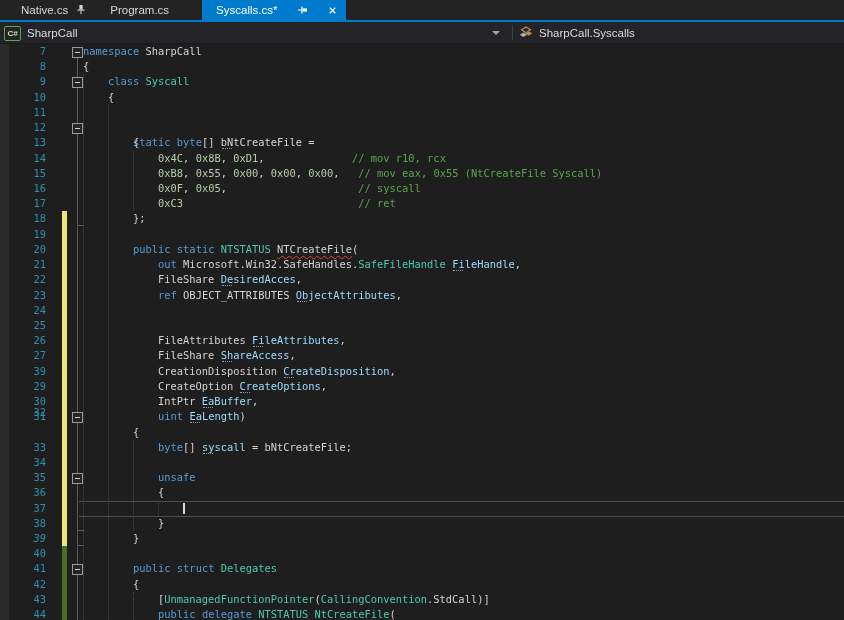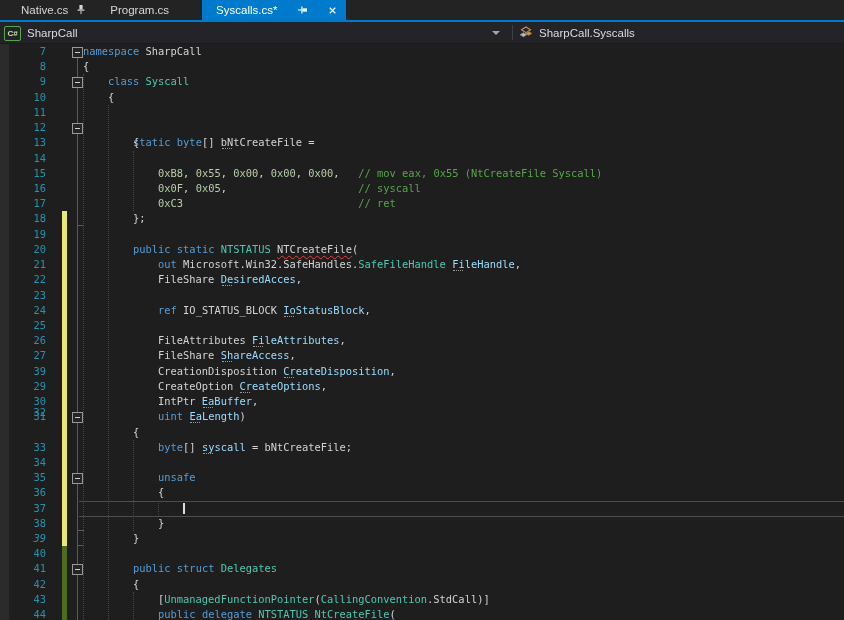--- a/index.html
+++ b/index.html
@@ -134,39 +134,40 @@
       <div class="ln-num" style="top: 45.66px;">10</div>
       <div class="code-row" style="top: 45.66px;"><span class="sg-p">    {</span></div>
       <div class="ln-num" style="top: 60.88px;">11</div>
       <div class="code-row" style="top: 60.88px;"></div>
       <div class="ln-num" style="top: 76.1px;">12</div>
       <div class="code-row" style="top: 91px;"><span class="sg-p">        </span><span class="sg-k">static</span><span class="sg-p"> </span><span class="sg-k">byte</span><span class="sg-p">[] </span><span class="sg-pd">bNtCreateFile</span><span class="sg-p"> =</span></div>
       <div class="foldbox" style="top: 78.6px;"></div>
       <div class="ln-num" style="top: 91.32px;">13</div>
       <div class="code-row" style="top: 91.32px;"><span class="sg-p">        {</span></div>
       <div class="ln-num" style="top: 106.54px;">14</div>
+      <div class="code-row" style="top: 106.54px;"><span class="sg-p">            </span><span class="sg-n">0x4C</span><span class="sg-p">, </span><span class="sg-n">0x8B</span><span class="sg-p">, </span><span class="sg-n">0xD1</span><span class="sg-p">,              </span><span class="sg-c">// mov r10, rcx</span></div>
       <div class="ln-num" style="top: 121.76px;">15</div>
       <div class="code-row" style="top: 121.76px;"><span class="sg-p">            </span><span class="sg-n">0xB8</span><span class="sg-p">, </span><span class="sg-n">0x55</span><span class="sg-p">, </span><span class="sg-n">0x00</span><span class="sg-p">, </span><span class="sg-n">0x00</span><span class="sg-p">, </span><span class="sg-n">0x00</span><span class="sg-p">,   </span><span class="sg-c">// mov eax, 0x55 (NtCreateFile Syscall)</span></div>
       <div class="ln-num" style="top: 136.98px;">16</div>
       <div class="code-row" style="top: 136.98px;"><span class="sg-p">            </span><span class="sg-n">0x0F</span><span class="sg-p">, </span><span class="sg-n">0x05</span><span class="sg-p">,                     </span><span class="sg-c">// syscall</span></div>
       <div class="ln-num" style="top: 152.2px;">17</div>
       <div class="code-row" style="top: 152.2px;"><span class="sg-p">            </span><span class="sg-n">0xC3</span><span class="sg-p">                            </span><span class="sg-c">// ret</span></div>
       <div class="ln-num" style="top: 167.42px;">18</div>
       <div class="code-row" style="top: 167.42px;"><span class="sg-p">        };</span></div>
       <div class="ln-num" style="top: 182.64px;">19</div>
       <div class="code-row" style="top: 182.64px;"></div>
       <div class="ln-num" style="top: 197.86px;">20</div>
       <div class="code-row" style="top: 197.86px;"><span class="sg-p">        </span><span class="sg-k">public</span><span class="sg-p"> </span><span class="sg-k">static</span><span class="sg-p"> </span><span class="sg-t">NTSTATUS</span><span class="sg-p"> </span><span class="sg-e">NTCreateFile</span><span class="sg-p">(</span></div>
       <div class="ln-num" style="top: 213.08px;">21</div>
       <div class="code-row" style="top: 213.08px;"><span class="sg-p">            </span><span class="sg-k">out</span><span class="sg-p"> Microsoft.Win32.SafeHandles.</span><span class="sg-t">SafeFileHandle</span><span class="sg-p"> </span><span class="sg-vd">FileHandle</span><span class="sg-p">,</span></div>
       <div class="ln-num" style="top: 228.3px;">22</div>
       <div class="code-row" style="top: 228.3px;"><span class="sg-p">            FileShare </span><span class="sg-vd">DesiredAcces</span><span class="sg-p">,</span></div>
       <div class="ln-num" style="top: 243.52px;">23</div>
+      <div class="code-row" style="top: 243.52px;"><span class="sg-p">            </span><span class="sg-k">ref</span><span class="sg-p"> OBJECT_ATTRIBUTES </span><span class="sg-vd">ObjectAttributes</span><span class="sg-p">,</span></div>
       <div class="ln-num" style="top: 258.74px;">24</div>
-      <div class="code-row" style="top: 258.74px;"><span class="sg-p">            </span><span class="sg-k">ref</span><span class="sg-p"> IO_STATUS_BLOCK </span><span class="sg-vd">IoStatusBlock</span><span class="sg-p">,</span></div>
       <div class="ln-num" style="top: 273.96px;">25</div>
       <div class="ln-num" style="top: 289.18px;">26</div>
       <div class="code-row" style="top: 289.18px;"><span class="sg-p">            FileAttributes </span><span class="sg-vd">FileAttributes</span><span class="sg-p">,</span></div>
       <div class="ln-num" style="top: 304.4px;">27</div>
       <div class="code-row" style="top: 304px;"><span class="sg-p">            FileShare </span><span class="sg-vd">ShareAccess</span><span class="sg-p">,</span></div>
       <div class="ln-num" style="top: 319.62px;">39</div>
       <div class="code-row" style="top: 319.62px;"><span class="sg-p">            CreationDisposition </span><span class="sg-vd">CreateDisposition</span><span class="sg-p">,</span></div>
       <div class="ln-num" style="top: 334.84px;">29</div>
       <div class="code-row" style="top: 334.84px;"><span class="sg-p">            CreateOption </span><span class="sg-vd">CreateOptions</span><span class="sg-p">,</span></div>
       <div class="ln-num" style="top: 350.06px;">30</div>

